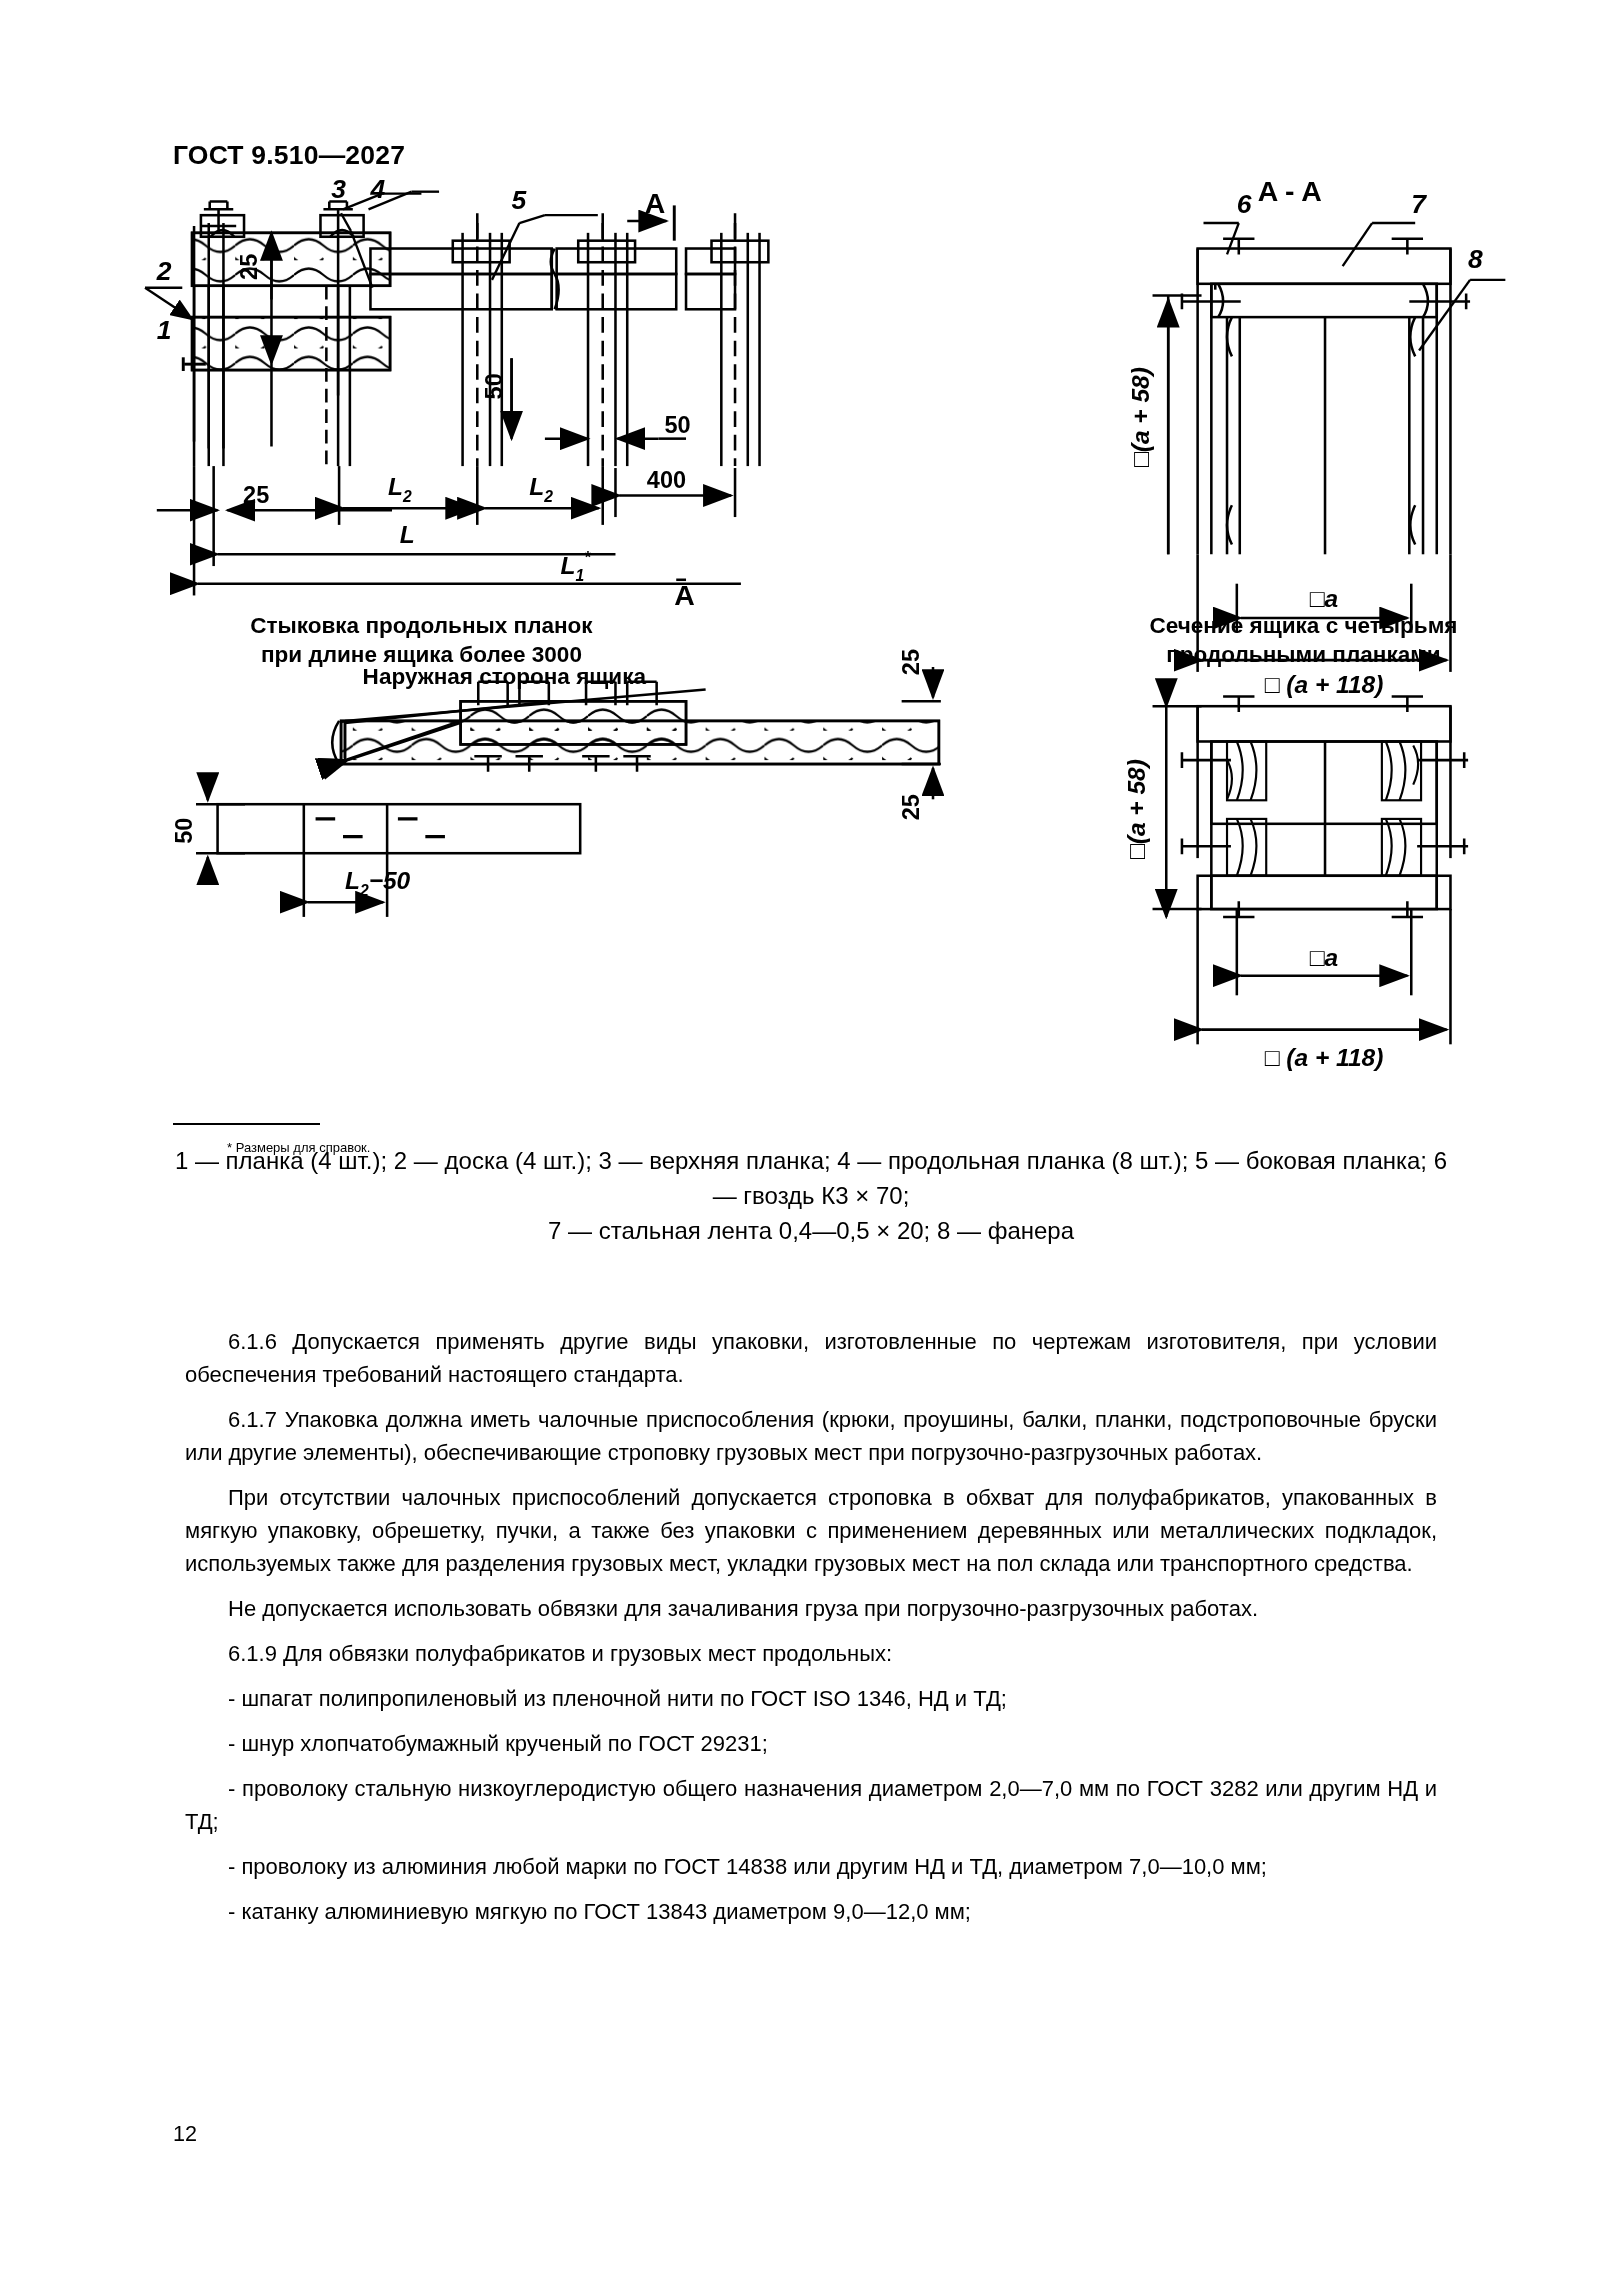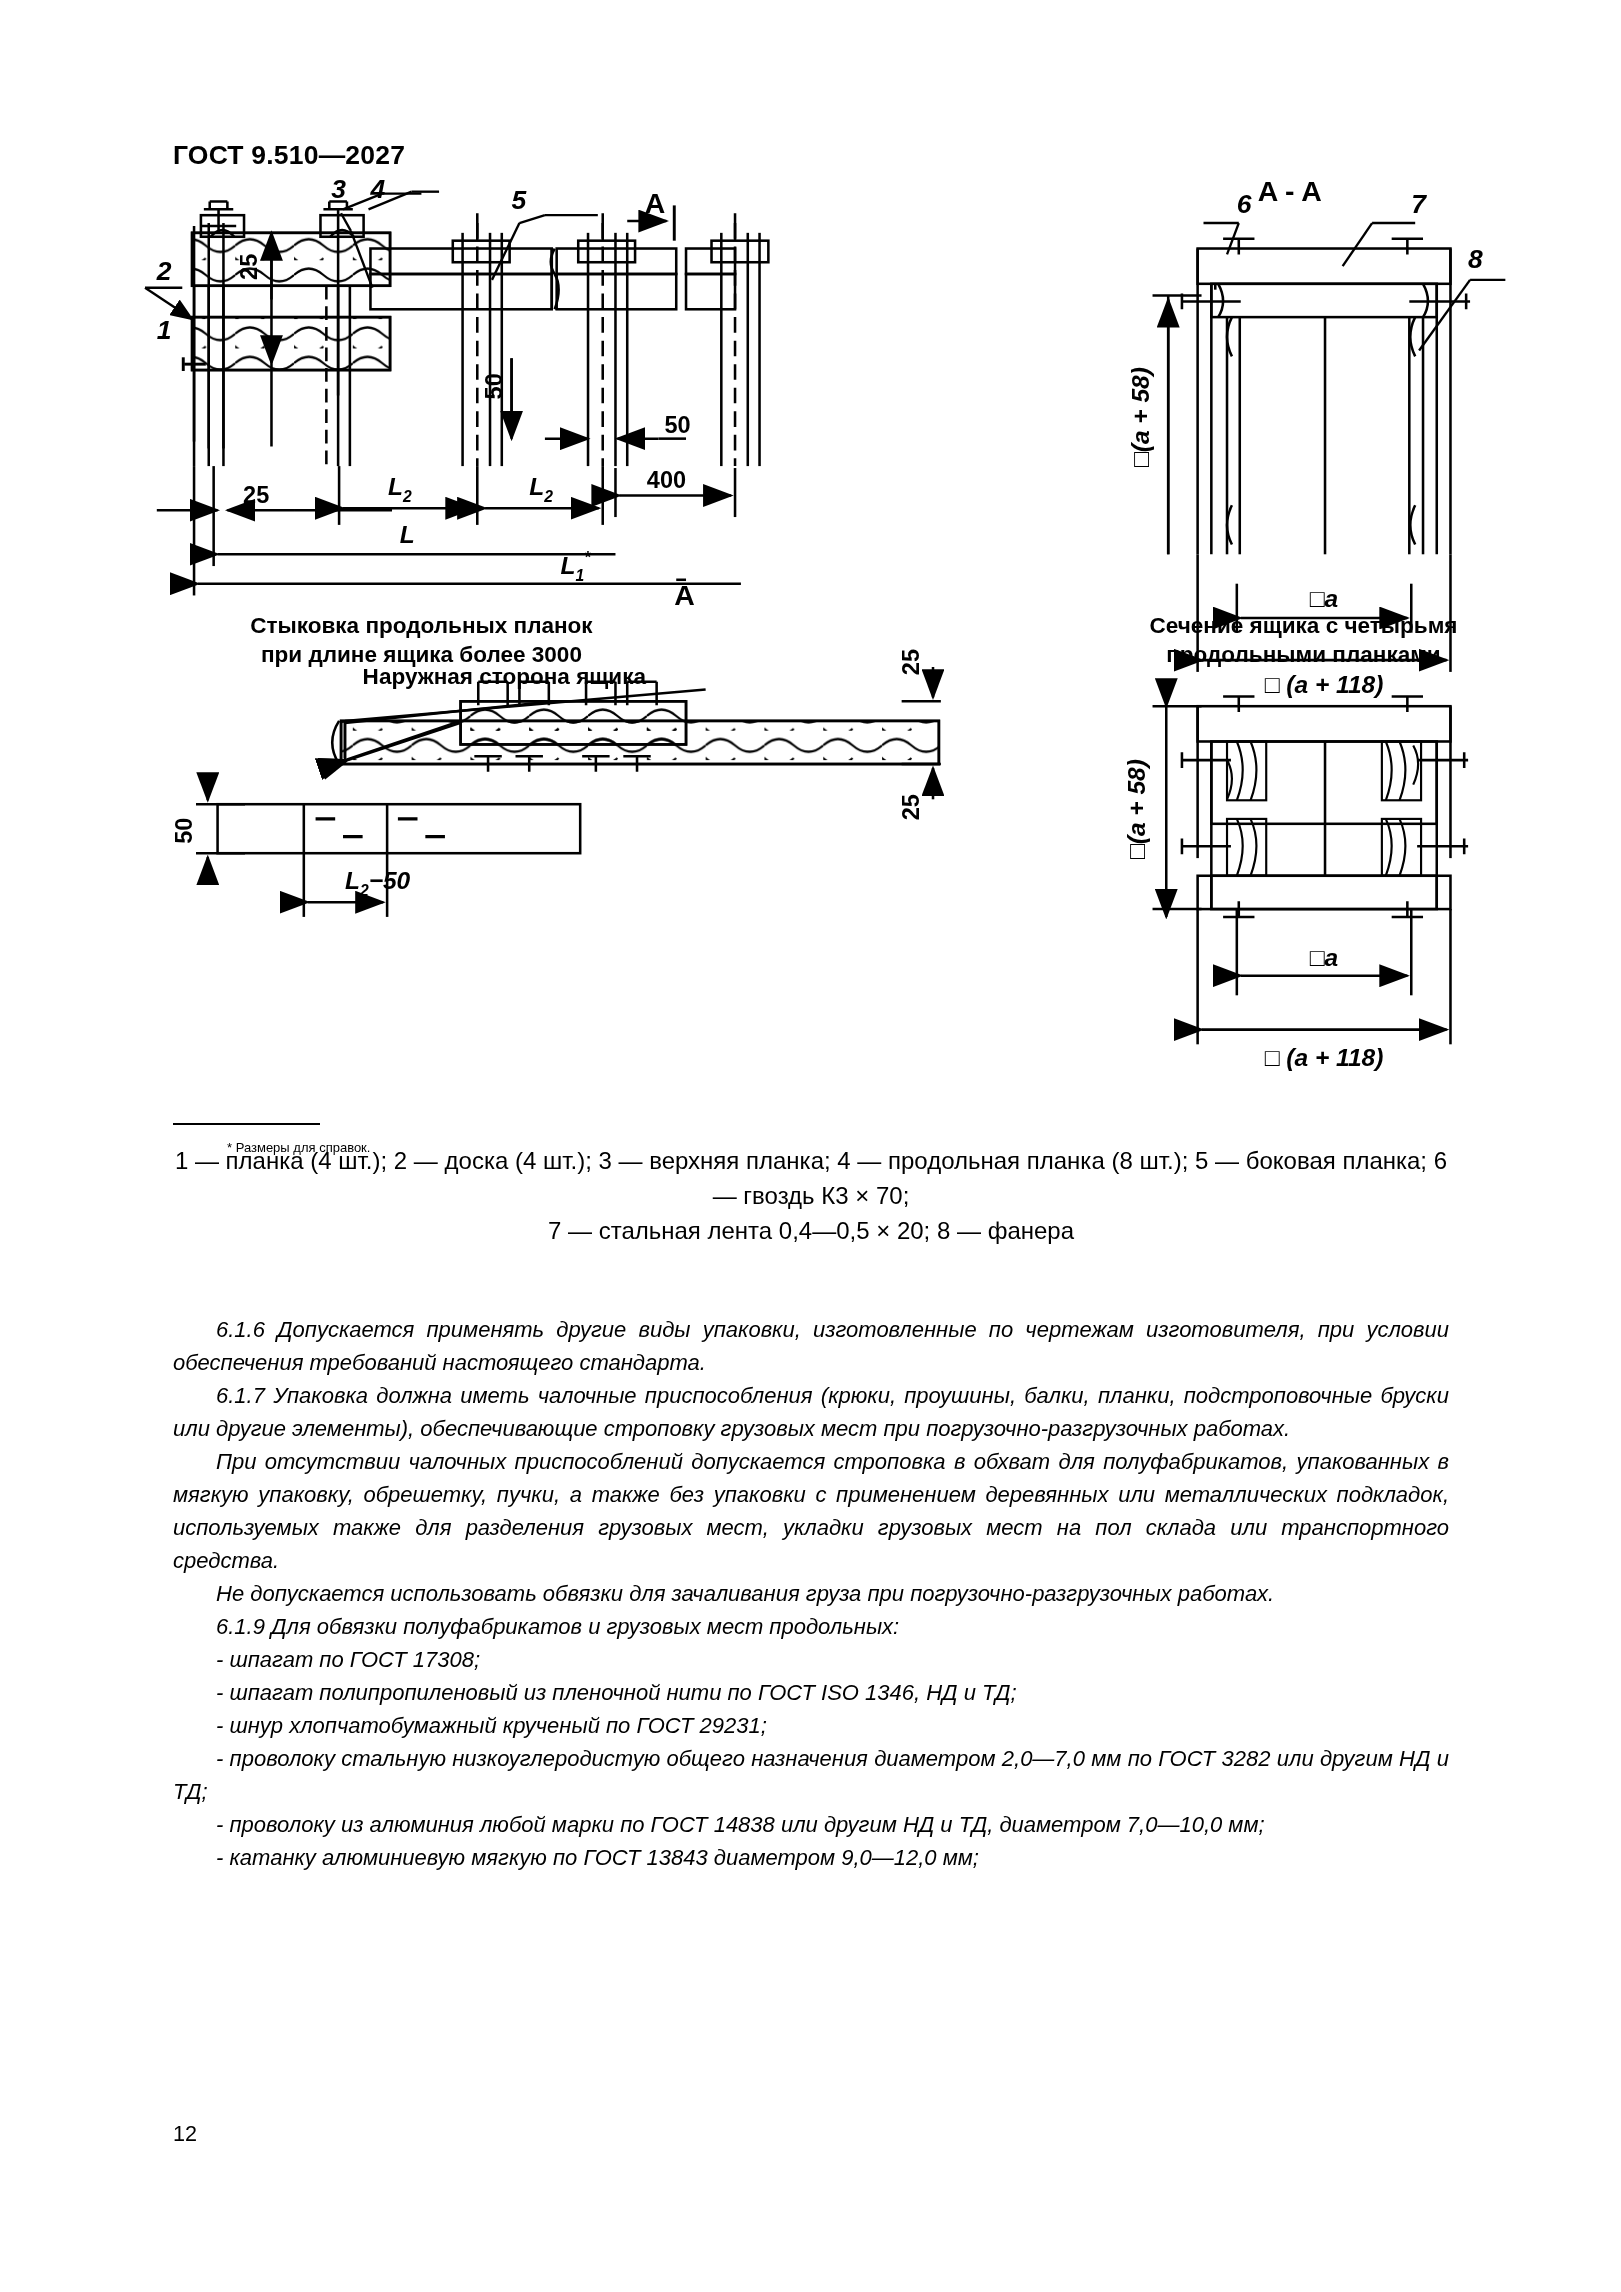--- a/index.html
+++ b/index.html
@@ -83,24 +83,23 @@
   .body {
     position: absolute;
     left: 173px;
     top: 1313px;
     width: 1276px;
     font-size: 22px;
     line-height: 33px;
     text-align: justify;
   }
   .body p {
-    margin: 0;
+    margin: 12px;
     text-align: justify;
     text-justify: inter-word;
-    font-style: italic;
   }
   .body p.ind { text-indent: 43px; }
   .body p.last-left { text-align: left; }
 
   .page-number {
     position: absolute;
     left: 173px;
     top: 2121px;
     font-size: 21.6px;
   }
@@ -441,21 +440,20 @@
     <div>7 — стальная лента 0,4—0,5 × 20; 8 — фанера</div>
   </div>
 
 
   <div class="body">
     <p class="ind">6.1.6 Допускается применять другие виды упаковки, изготовленные по чертежам изготовителя, при условии обеспечения требований настоящего стандарта.</p>
     <p class="ind">6.1.7 Упаковка должна иметь чалочные приспособления (крюки, проушины, балки, планки, подстроповочные бруски или другие элементы), обеспечивающие строповку грузовых мест при погрузочно-разгрузочных работах.</p>
     <p class="ind">При отсутствии чалочных приспособлений допускается строповка в обхват для полуфабрикатов, упакованных в мягкую упаковку, обрешетку, пучки, а также без упаковки с применением деревянных или металлических подкладок, используемых также для разделения грузовых мест, укладки грузовых мест на пол склада или транспортного средства.</p>
     <p class="ind">Не допускается использовать обвязки для зачаливания груза при погрузочно-разгрузочных работах.</p>
     <p class="ind last-left">6.1.9 Для обвязки полуфабрикатов и грузовых мест продольных:</p>
-    <p class="ind last-left">- шпагат по ГОСТ 17308;</p>
     <p class="ind last-left">- шпагат полипропиленовый из пленочной нити по ГОСТ ISO 1346, НД и ТД;</p>
     <p class="ind last-left">- шнур хлопчатобумажный крученый по ГОСТ 29231;</p>
     <p class="ind">- проволоку стальную низкоуглеродистую общего назначения диаметром 2,0—7,0 мм по ГОСТ 3282 или другим НД и ТД;</p>
     <p class="ind">- проволоку из алюминия любой марки по ГОСТ 14838 или другим НД и ТД, диаметром 7,0—10,0 мм;</p>
     <p class="ind last-left">- катанку алюминиевую мягкую по ГОСТ 13843 диаметром 9,0—12,0 мм;</p>
   </div>
 
   <div class="page-number">12</div>
 </div>
 

